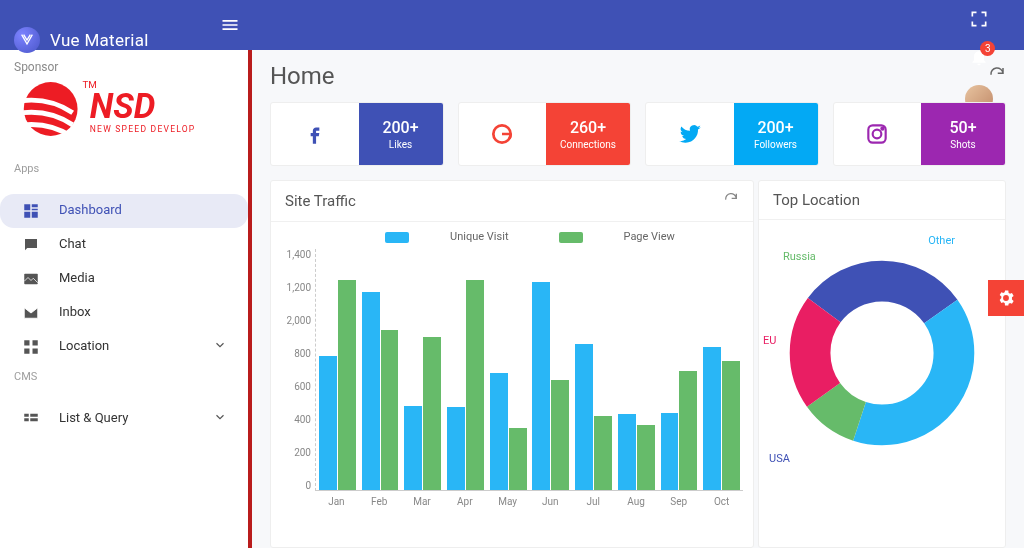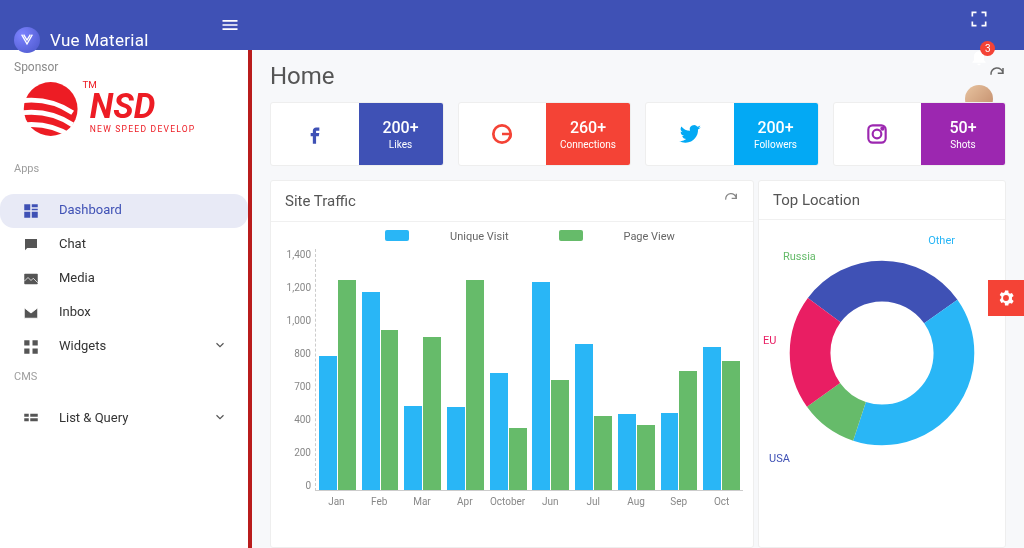--- a/index.html
+++ b/index.html
@@ -50,21 +50,21 @@
 .panel { background: #fff; border: 1px solid #eee; border-radius: 3px; display:flex; flex-direction:column; }
 .panel.traffic { flex: 1 1 525px; min-width:0; }
 .panel.location { width: 248px; flex-shrink:0; }
 .panel-head { display: flex; align-items: center; padding: 10px 14px; border-bottom: 1px solid #f0f0f0; }
 .panel-title { font-size: 15px; color: #555; }
 .panel-refresh { margin-left: auto; cursor:pointer; }
 .panel-refresh svg { width:16px; height:16px; color:#888; }
 .panel-body { flex:1; padding: 8px 10px 4px; position:relative; }
 
 .chart-legend { display:flex; justify-content:center; gap:14px; font-size:11px; color:#666; margin-bottom:6px;}
-.chart-legend span{ display:flex; align-items:flex-start; gap:5px;padding-left:36px;}
+.chart-legend span{ display:flex; align-items:flex-end; gap:5px;padding-left:36px;}
 .swatch { width:24px; height:11px; border-radius:2px; }
 
 .chart-area { position:relative; height: 258px; display:flex; }
 .y-axis { width:34px; display:flex; flex-direction:column; justify-content:space-between; text-align:right; font-size:10px; color:#888; padding-bottom:16px; padding-right:4px;}
 .plot { flex:1; position:relative; border-left:1px dashed #ccc; border-bottom:1px solid #ccc; margin-bottom:16px;}
 .bars { position:absolute; inset:0; display:flex; align-items:flex-end; }
 .month-group { flex:1; display:flex; align-items:flex-end; justify-content:center; gap:1px; height:100%; }
 .bar { width: 42%; }
 .x-axis { position:absolute; left:34px; right:0; bottom:0; display:flex; }
 .x-axis div{ flex:1; text-align:center; font-size:10px; color:#888;}
@@ -171,21 +171,21 @@
     </div>
     <div class="nav-item">
       <span class="nav-icon">
           <svg viewBox="0 0 24 24" fill="#555">
             <rect x="3" y="3" width="7" height="7"></rect>
             <rect x="14" y="3" width="7" height="7"></rect>
             <rect x="3" y="14" width="7" height="7"></rect>
             <rect x="14" y="14" width="7" height="7"></rect>
           </svg>
         </span>
-      <span>Widgets</span>
+      <span>Location</span>
       <span class="chev"><svg viewBox="0 0 24 24" fill="none" stroke="#555" stroke-width="2">
             <path d="M6 9l6 6 6-6"></path>
           </svg></span>
     </div>
 
     <div class="nav-group-label">CMS</div>
     <div class="nav-item">
       <span class="nav-icon">
           <svg viewBox="0 0 24 24" fill="#555">
             <rect x="3" y="5" width="6" height="4"></rect>
@@ -280,23 +280,23 @@
               </span>
             <span>
                 <i class="swatch" id="sw-pageview" style="background: rgb(102, 187, 106);"></i>
                 <span>Page View</span>
               </span>
           </div>
           <div class="chart-area">
             <div class="y-axis" id="y-axis">
                 <div>1,400</div>
                 <div>1,200</div>
-                <div>1,000</div>
+                <div>2,000</div>
                 <div>800</div>
-                <div>700</div>
+                <div>600</div>
                 <div>400</div>
                 <div>200</div>
                 <div>0</div>
               </div>
             <div class="plot">
               <div class="bars" id="bars">
                   <div class="month-group">
                     <div class="bar" style="height: 55.7143%; background: rgb(41, 182, 246);"></div>
                     <div class="bar" style="height: 87.1429%; background: rgb(102, 187, 106);"></div>
                   </div>
@@ -336,21 +336,21 @@
                     <div class="bar" style="height: 59.2857%; background: rgb(41, 182, 246);"></div>
                     <div class="bar" style="height: 53.5714%; background: rgb(102, 187, 106);"></div>
                   </div>
                 </div>
             </div>
             <div class="x-axis" id="x-axis">
                 <div>Jan</div>
                 <div>Feb</div>
                 <div>Mar</div>
                 <div>Apr</div>
-                <div>October</div>
+                <div>May</div>
                 <div>Jun</div>
                 <div>Jul</div>
                 <div>Aug</div>
                 <div>Sep</div>
                 <div>Oct</div>
               </div>
           </div>
         </div>
       </div>
 

